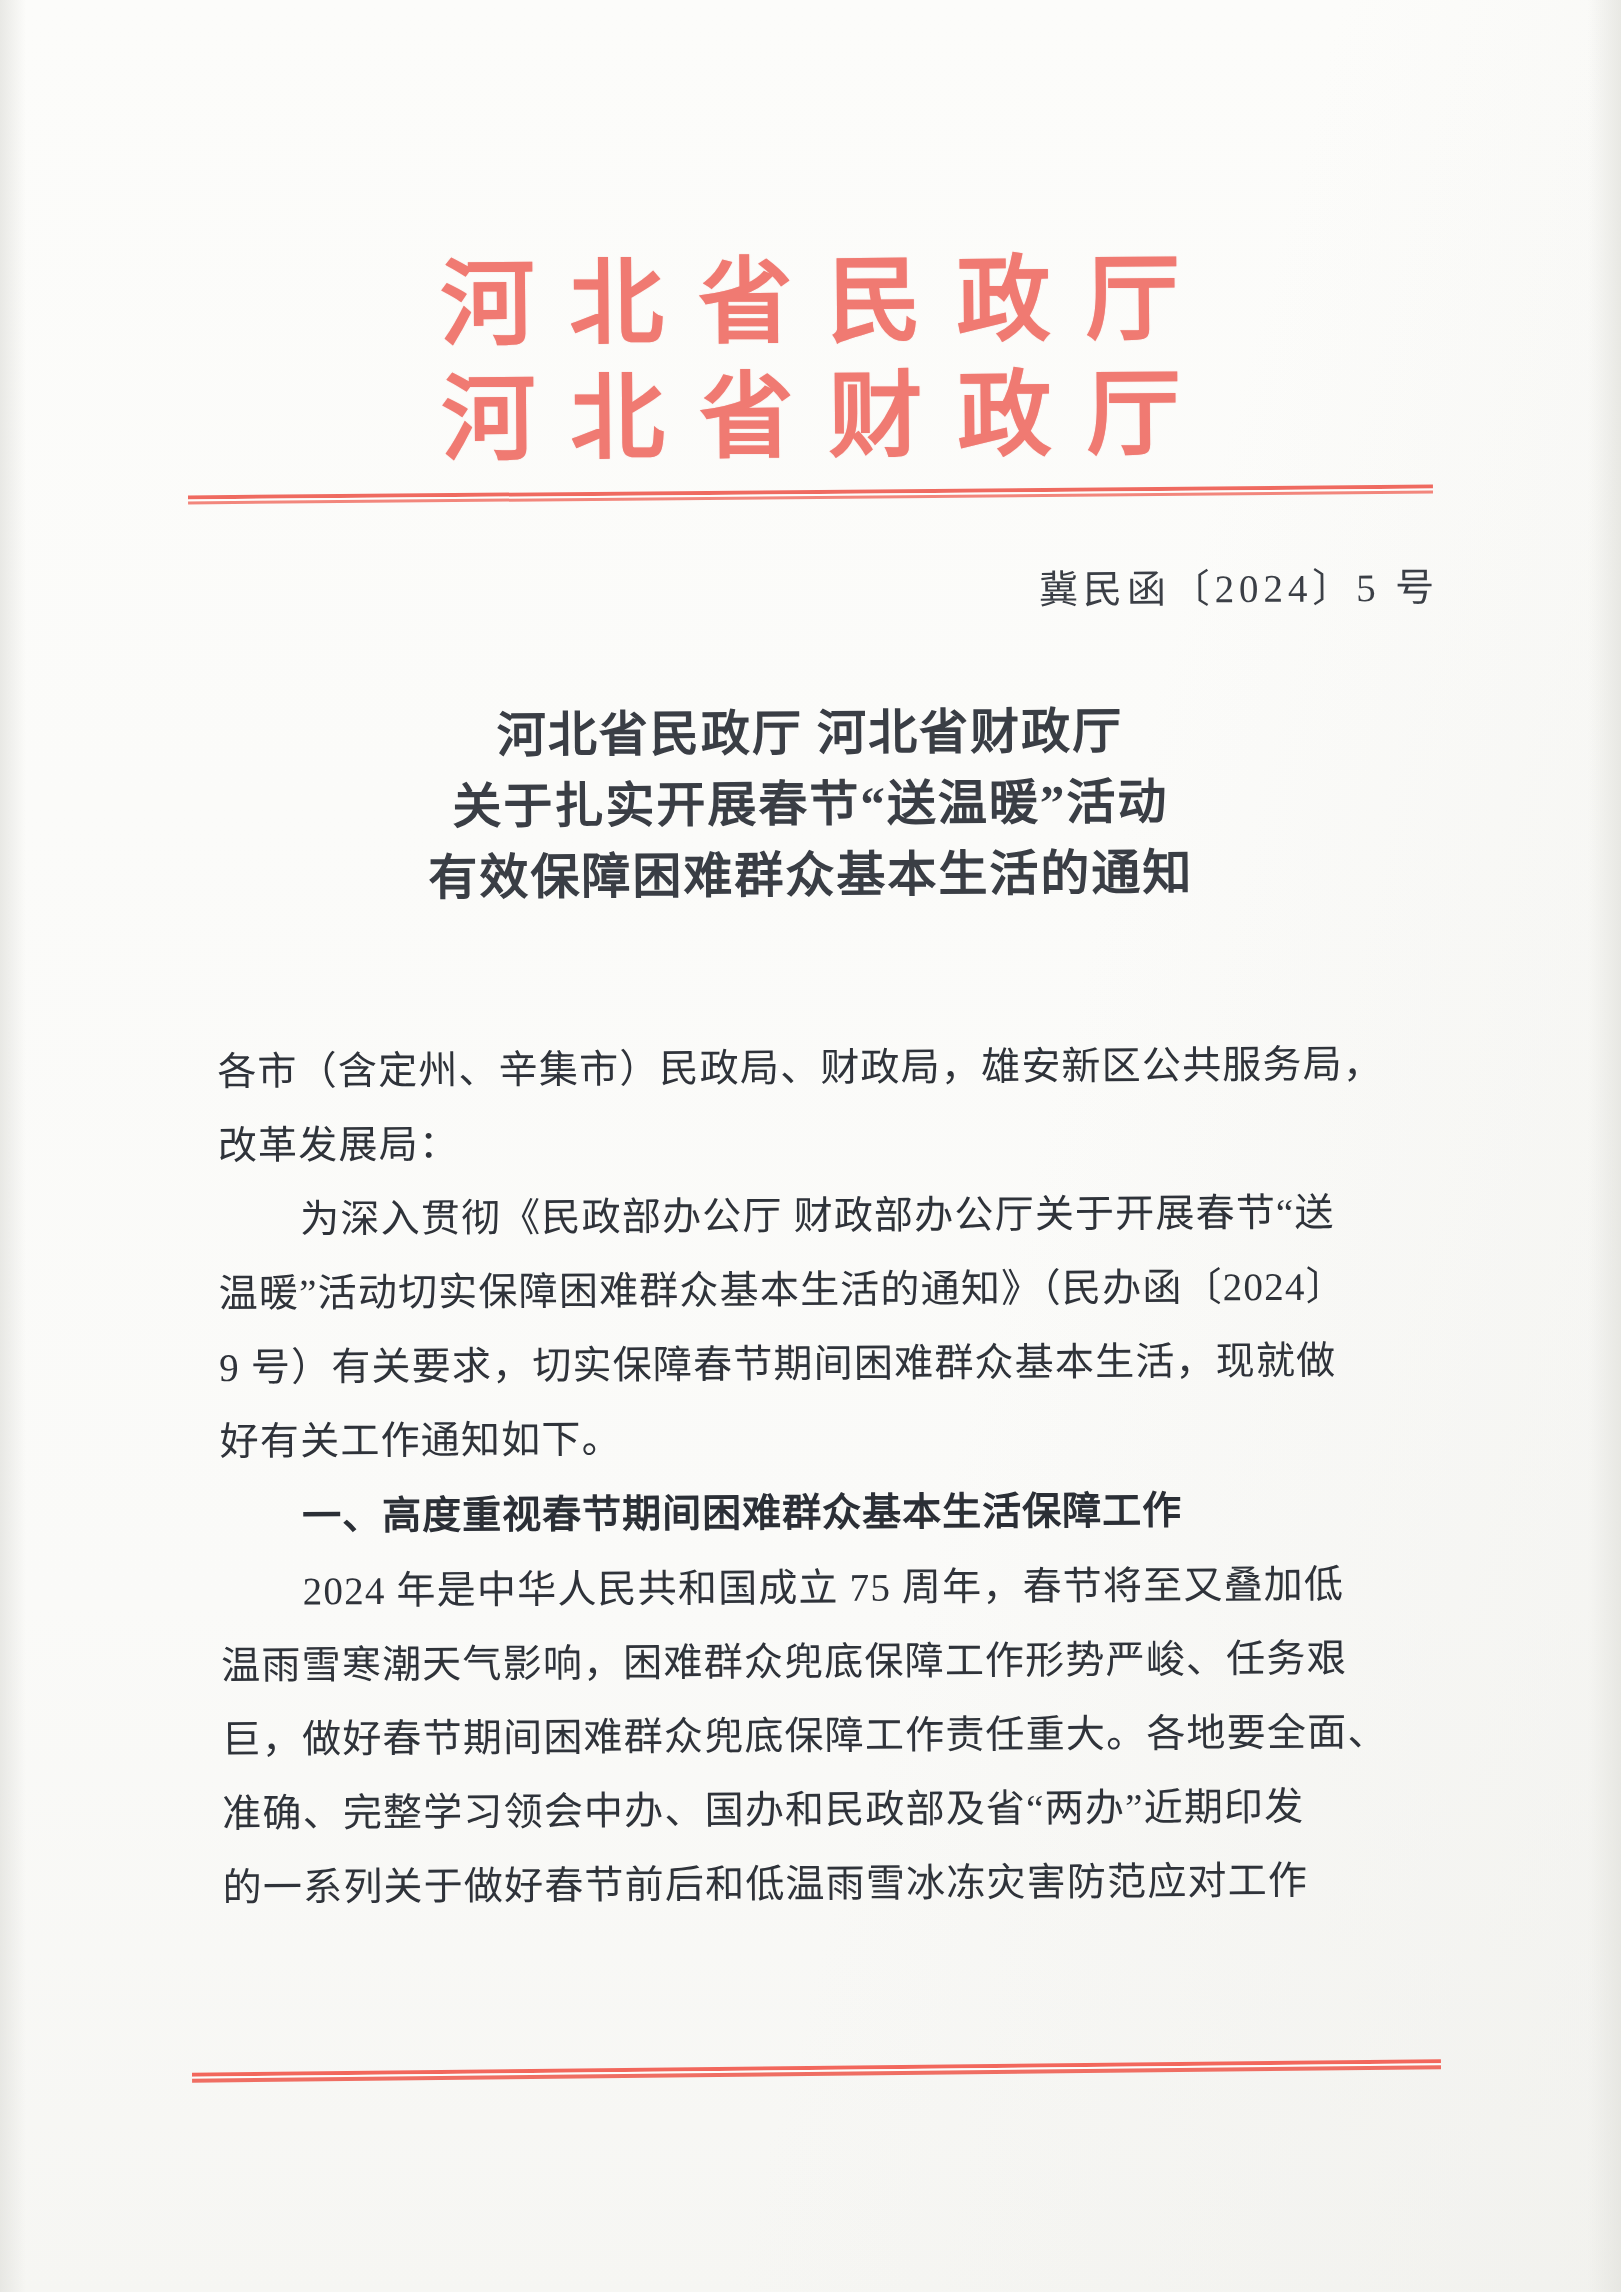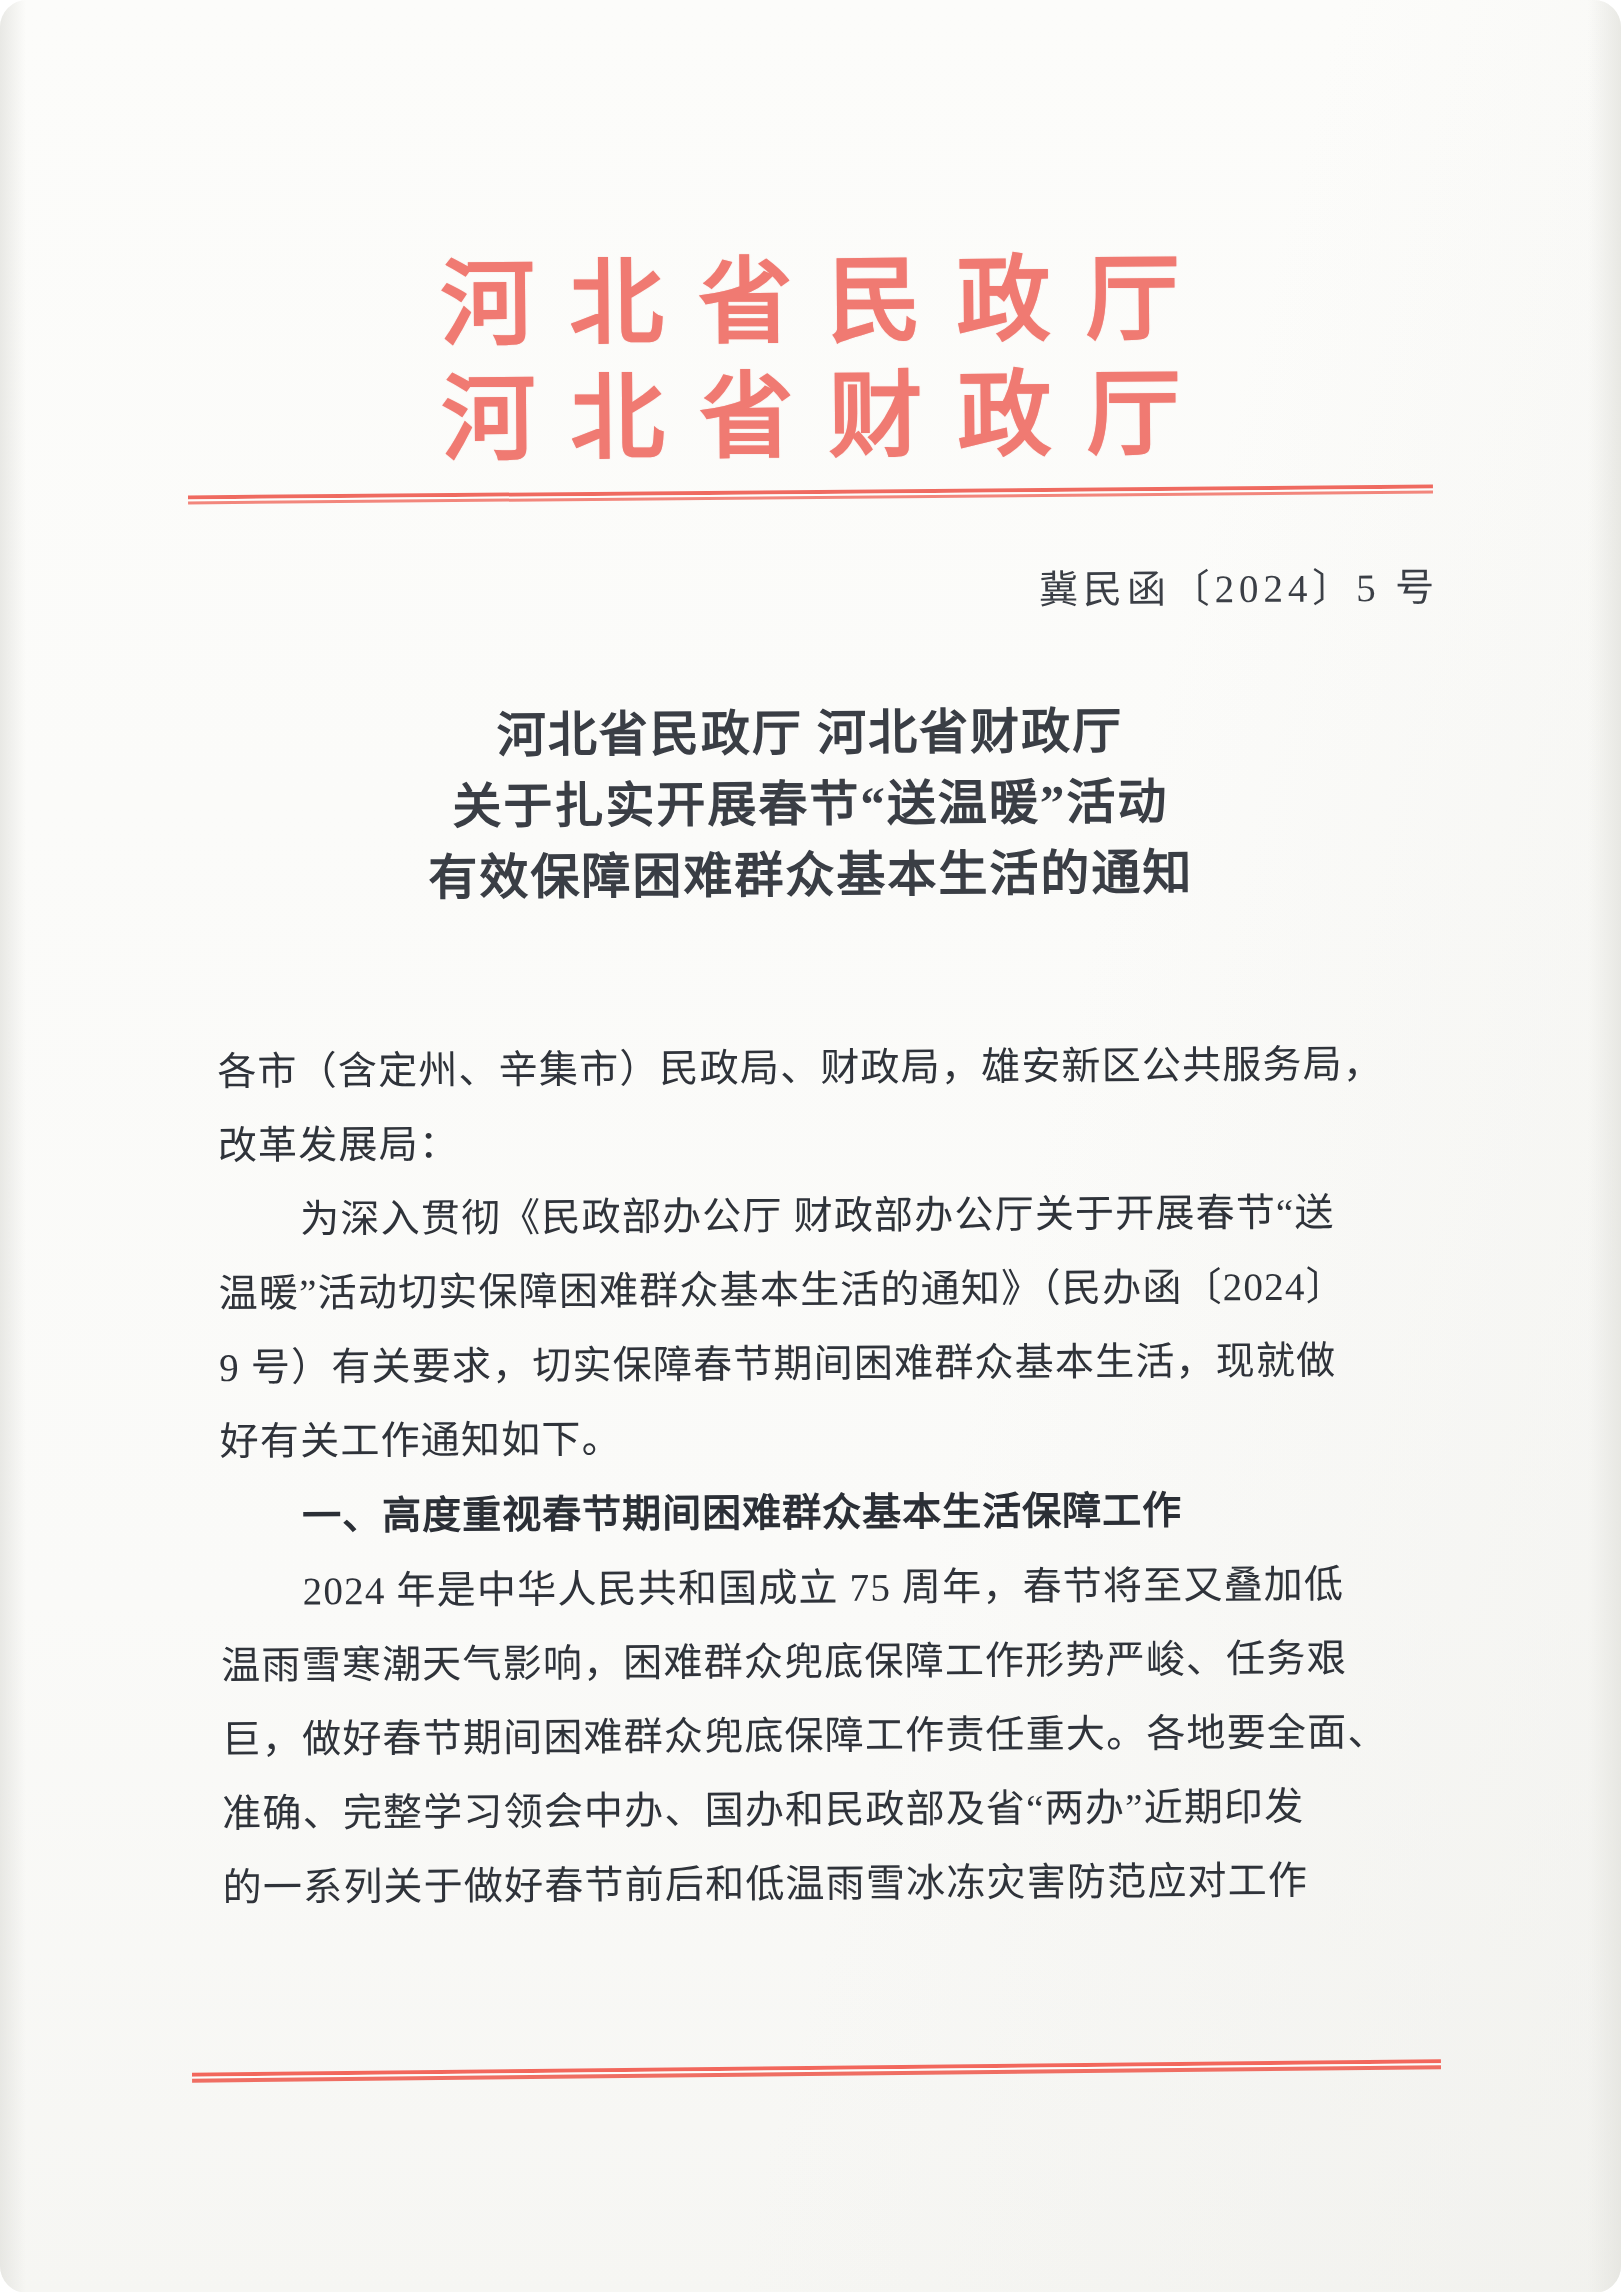--- a/index.html
+++ b/index.html
@@ -12,21 +12,20 @@
     font-family: "Liberation Serif", "DejaVu Serif", serif;
     color: #222;
   }
   .page {
     position: relative;
     width: 1621px;
     height: 2293px;
     margin: 0 auto;
     background: #fdfdfc;
     overflow: hidden;
-    border-radius: 27px;
   }
   
   .paper-tint {
     position: absolute;
     inset: 0;
     background:
       linear-gradient(105deg, rgba(246,246,244,0) 60%, rgba(238,238,234,0.55) 100%),
       linear-gradient(180deg, rgba(252,252,250,1) 0%, rgba(250,250,248,1) 70%, rgba(246,246,243,1) 100%);
     pointer-events: none;
   }

